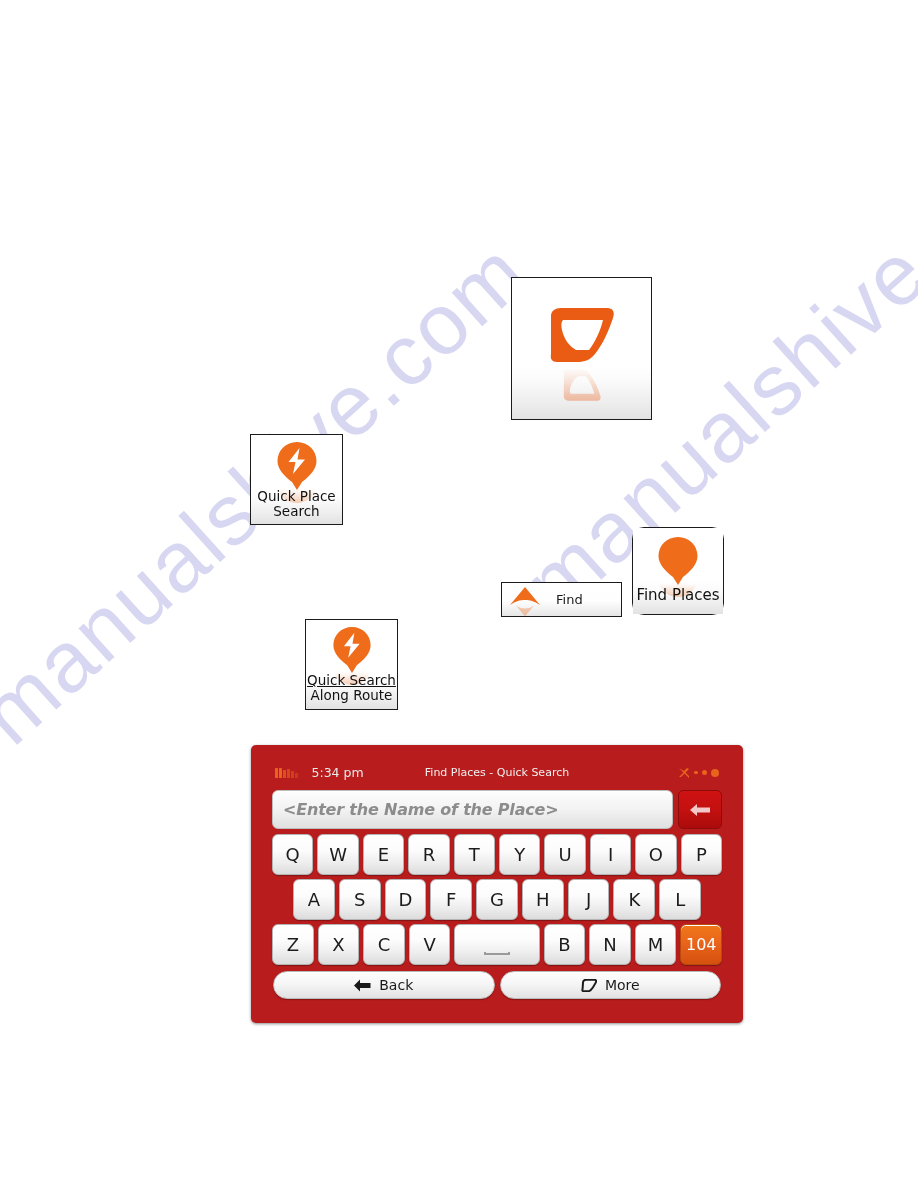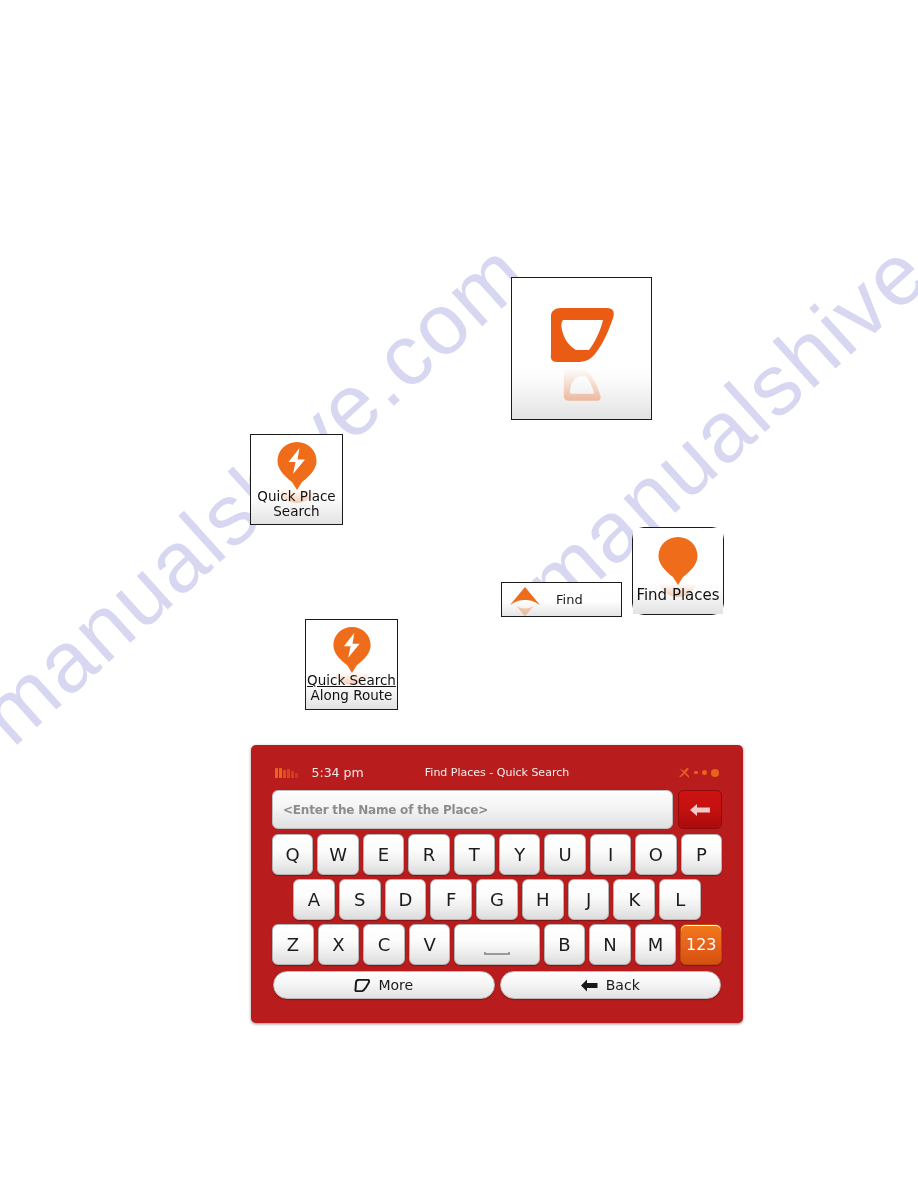--- a/index.html
+++ b/index.html
@@ -233,24 +233,25 @@
     border: 1px solid #bdbdbd;
     box-shadow: inset 0 1px 0 #ffffff;
     display: flex;
     align-items: center;
     padding: 0 10px;
     box-sizing: border-box;
     overflow: hidden;
   }
   #place-input span {
     color: #8c8c8c;
-    font-size: 12px;
+    font-size: 16px;
     font-weight: bold;
     white-space: nowrap;
     letter-spacing: -.2px;
+    font-style: italic;
   }
   #backspace-key {
     width: 44px;
     border-radius: 5px;
     background: linear-gradient(to bottom, #cf1212 0%, #c41010 50%, #ab0b0b 100%);
     border: 1px solid #8d0b0b;
     display: flex;
     align-items: center;
     justify-content: center;
     box-sizing: border-box;
@@ -498,35 +499,35 @@
       </div>
       <div class="krow r3">
         <div class="key">Z</div>
         <div class="key">X</div>
         <div class="key">C</div>
         <div class="key">V</div>
         <div class="key space"></div>
         <div class="key">B</div>
         <div class="key">N</div>
         <div class="key">M</div>
-        <div class="key num">123</div>
+        <div class="key num">104</div>
       </div>
     </div>
 
     <div id="bottombar">
+      <div class="bbtn">
+        <svg class="bicon" width="17" height="13" viewBox="0 0 17 13">
+          <path d="M6 0.5 L0 6.5 L6 12.5 L6 9 L16.5 9 L16.5 4 L6 4 Z" fill="#1a1a1a"></path>
+        </svg>
+        <span>Back</span>
+      </div>
       <div class="bbtn">
         <svg class="bicon" width="16" height="13" viewBox="0 0 16 13">
           <path d="M2 3.5 C2 1.6 3.3 0.8 5.2 0.8 L13.4 0.8 C15.2 0.8 15.6 2 14.6 3.9
                    C13.2 6.6 11.6 9.4 9.6 11.2 C8.6 12.1 7.6 12.3 6 12.3 L3 12.3
                    C1.4 12.3 1 11.4 1.6 9.8 Z" fill="none" stroke="#1a1a1a" stroke-width="2"></path>
         </svg>
         <span>More</span>
       </div>
-      <div class="bbtn">
-        <svg class="bicon" width="17" height="13" viewBox="0 0 17 13">
-          <path d="M6 0.5 L0 6.5 L6 12.5 L6 9 L16.5 9 L16.5 4 L6 4 Z" fill="#1a1a1a"></path>
-        </svg>
-        <span>Back</span>
-      </div>
     </div>
 
   </div>
 </div>
 
 </body></html>

